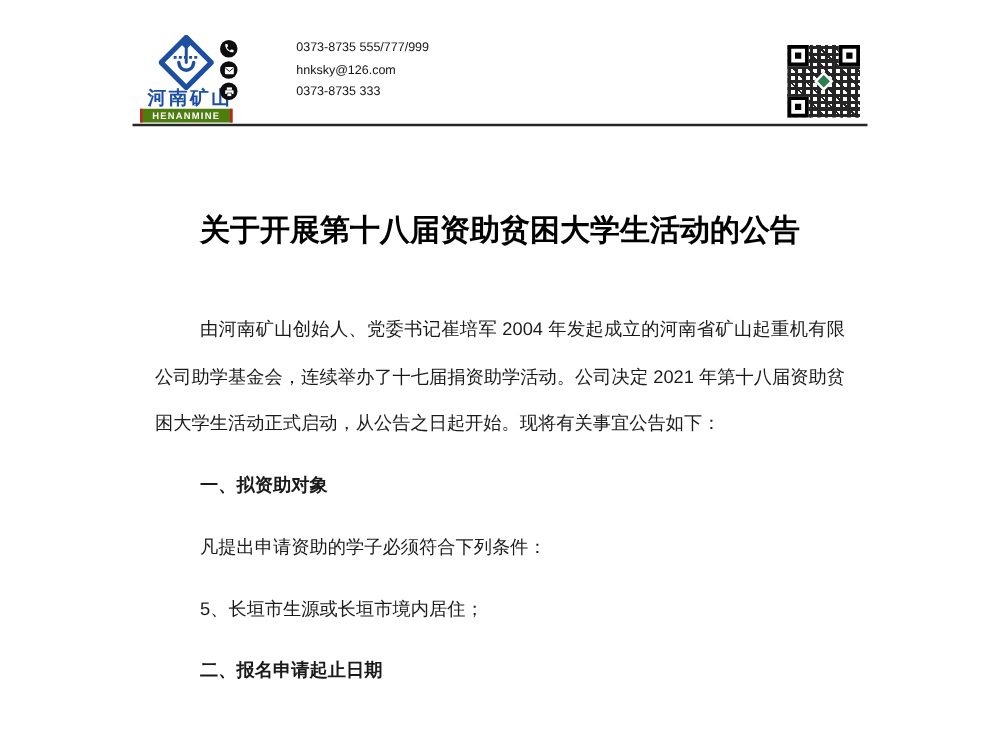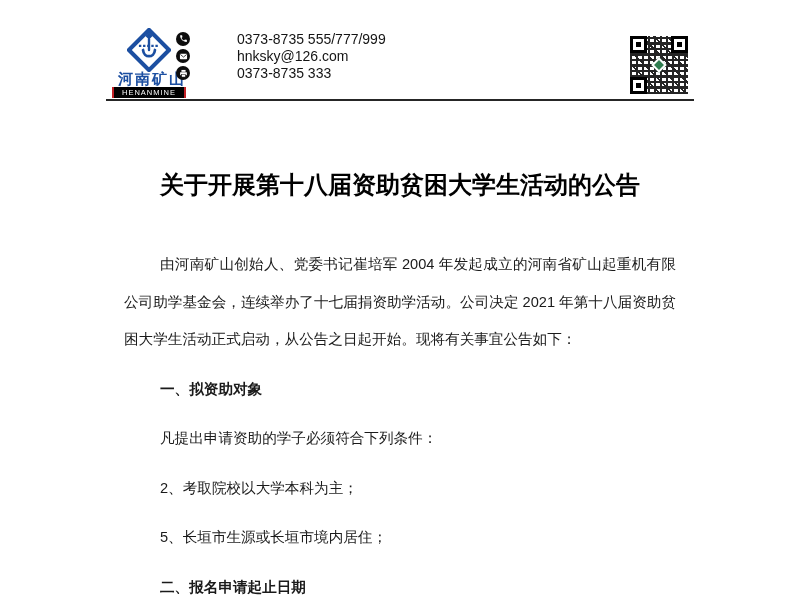--- a/index.html
+++ b/index.html
@@ -37,25 +37,25 @@
     color: #1c4fa1;
     font-weight: 700;
     font-size: 15px;
     line-height: 14px;
     letter-spacing: 2px;
     white-space: nowrap;
     text-align: right;
   }
   .logo-en {
     margin-top: 1px;
-    background: #000000;
+    background: #4d7c0f;
     border-left: 2px solid #c22126;
     border-right: 2px solid #c22126;
     color: #ffffff;
-    font-weight: 400;
+    font-weight: 700;
     font-size: 7.5px;
     letter-spacing: 1px;
     line-height: 11px;
     height: 11px;
   }
 
   .contacts {
     position: absolute;
     left: 64px;
     top: 2px;
@@ -71,21 +71,21 @@
     width: 14px;
     height: 14px;
     border-radius: 50%;
     background: #0d0d0d;
     display: flex;
     align-items: center;
     justify-content: center;
     flex: 0 0 auto;
   }
   .contact-text {
-    font-size: 14px;
+    font-size: 10px;
     color: #141414;
     white-space: nowrap;
     padding-left: 40px;
   }
 
   
   .qr {
     position: absolute;
     right: 0;
     top: 8px;
@@ -224,19 +224,18 @@
     </header>
 
     <div class="divider"></div>
 
     <h1 class="title">关于开展第十八届资助贫困大学生活动的公告</h1>
 
     <div class="body">
       <p>由河南矿山创始人、党委书记崔培军 2004 年发起成立的河南省矿山起重机有限公司助学基金会，连续举办了十七届捐资助学活动。公司决定 2021 年第十八届资助贫困大学生活动正式启动，从公告之日起开始。现将有关事宜公告如下：</p>
       <p class="bold">一、拟资助对象</p>
       <p>凡提出申请资助的学子必须符合下列条件：</p>
-      <p>2、考取院校以大学本科为主；</p>
       <p>5、长垣市生源或长垣市境内居住；</p>
       <p class="bold">二、报名申请起止日期</p>
     </div>
 
   </div>
 </div>
 
 </body></html>

